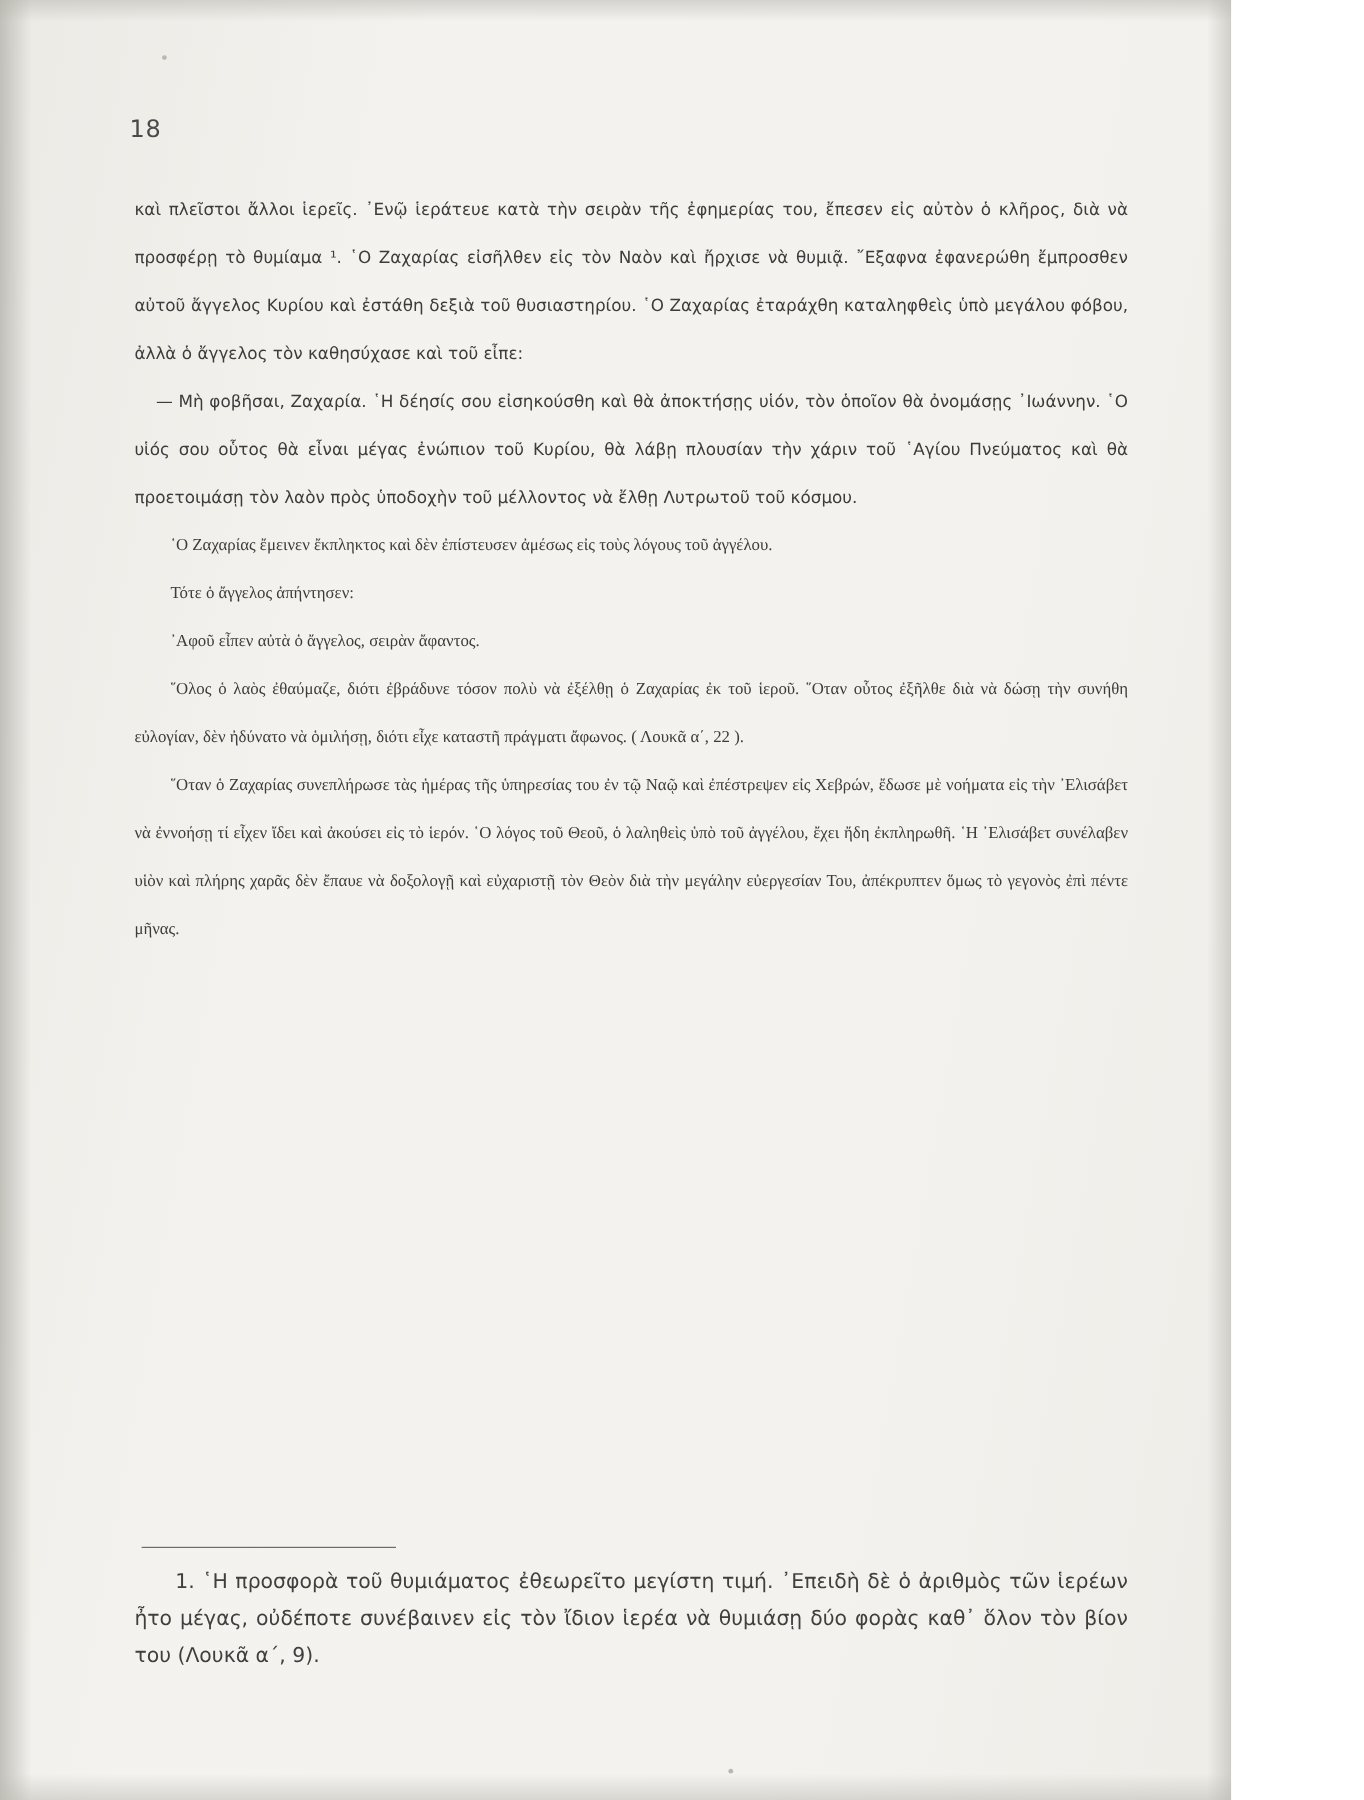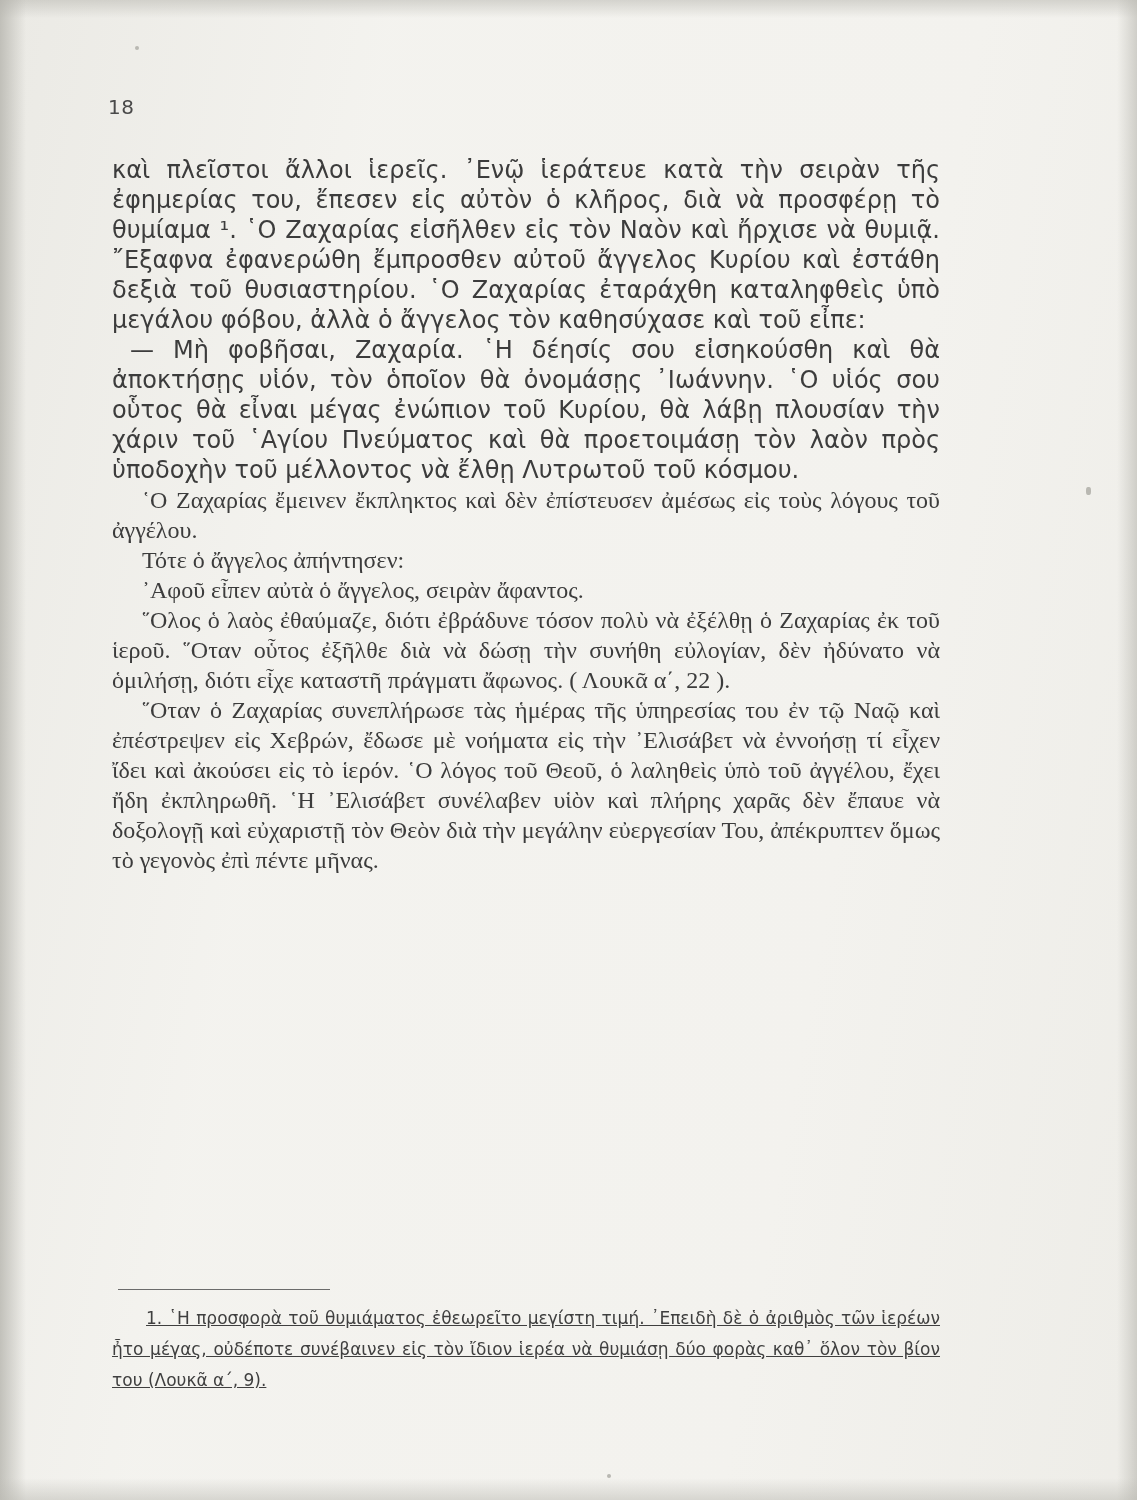--- a/index.html
+++ b/index.html
@@ -7,21 +7,21 @@
     padding: 0;
     background: #ffffff;
   }
   body {
     width: 1137px;
     height: 1500px;
     font-family: "DejaVu Sans", sans-serif;
   }
   .page {
     position: relative;
-    width: 1137px;
+    width: 1026px;
     height: 1500px;
     background: #f3f2ee;
     overflow: hidden;
   }
   
   .page::before {
     content: "";
     position: absolute;
     inset: 0;
     background:
@@ -34,22 +34,22 @@
     top: 95px;
     font-size: 20px;
     color: #4a4a4a;
     letter-spacing: 0.5px;
   }
   .body-text {
     position: absolute;
     left: 112px;
     top: 155px;
     width: 828px;
-    font-size: 24px;
-    line-height: 30px;
+    font-size: 14px;
+    line-height: 40px;
     color: #3c3c3c;
     text-align: justify;
     text-justify: inter-word;
   }
   .body-text p {
     margin: 0;
   }
   .body-text p.indent {
     text-indent: 30px;
     font-family: Liberation Serif, serif;
@@ -70,21 +70,20 @@
     left: 112px;
     top: 1303px;
     width: 828px;
     font-size: 17px;
     line-height: 31px;
     color: #3f3f3f;
     text-align: justify;
   }
   .footnote p {
     margin: 0;
-    text-decoration: underline;
   }
   .footnote p.first {
     text-indent: 34px;
   }
   .speck {
     position: absolute;
     background: #b9b8b2;
     border-radius: 50%;
   }
   .s1 { left: 135px; top: 46px; width: 4px; height: 4px; }

